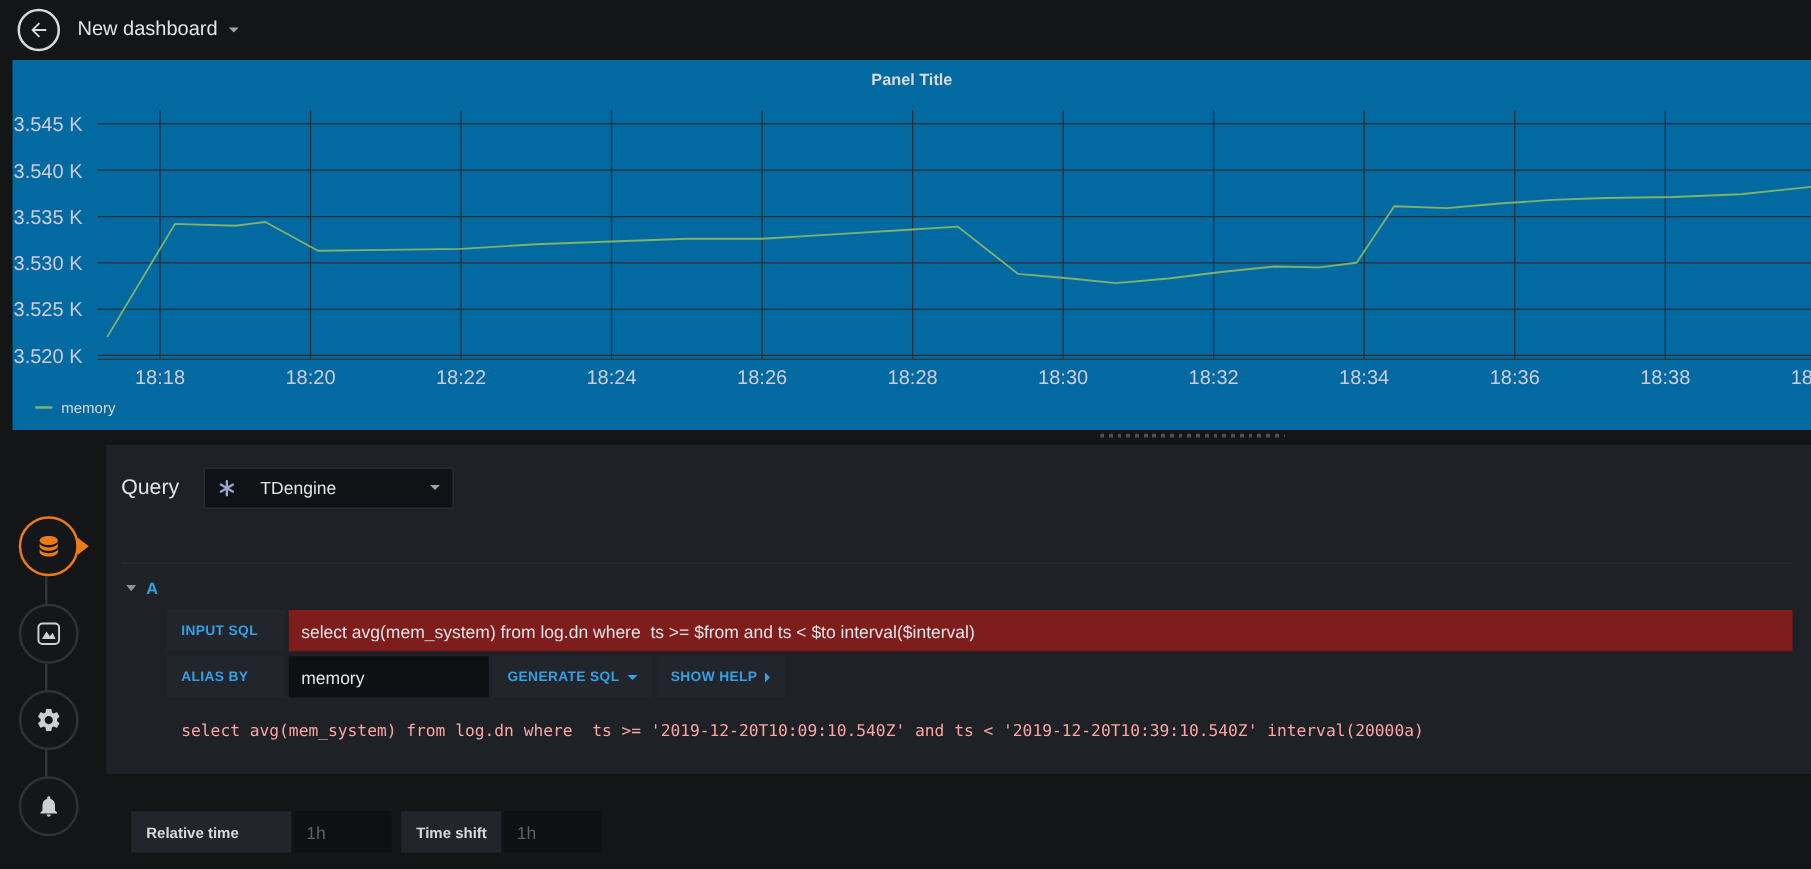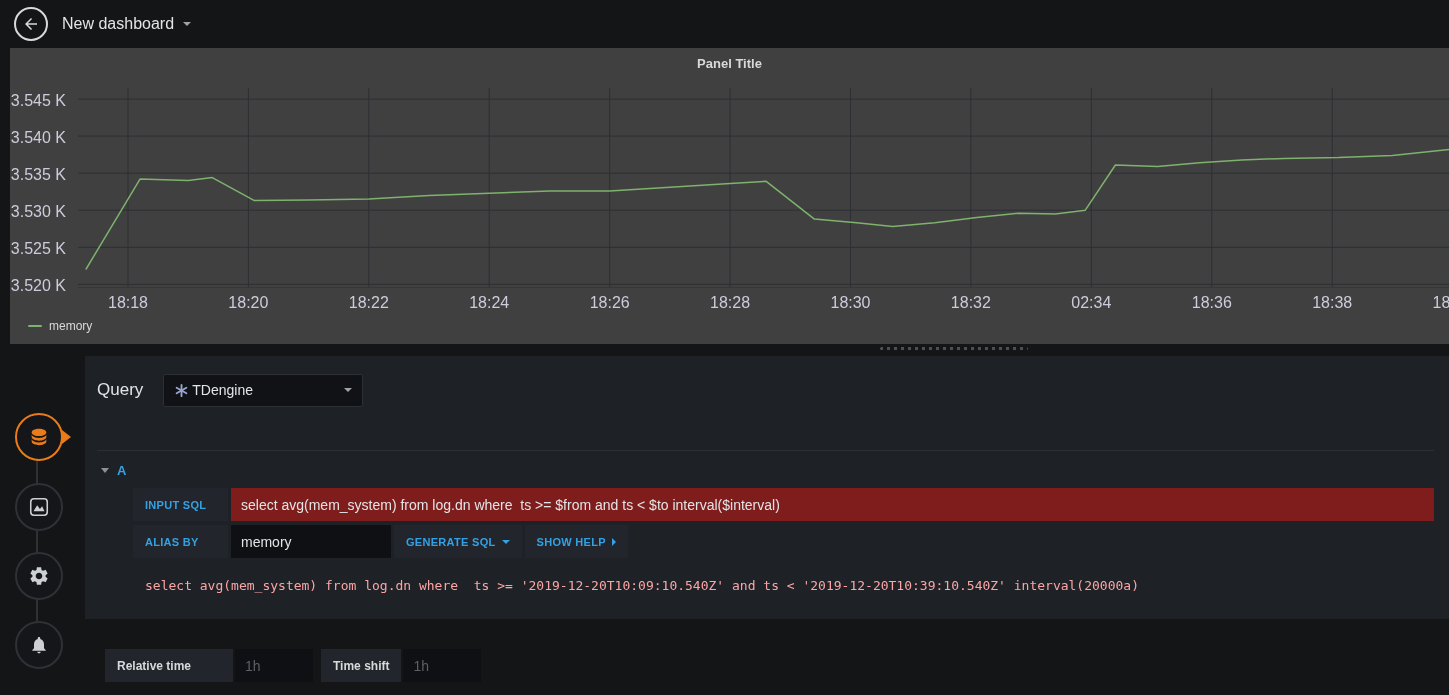--- a/index.html
+++ b/index.html
@@ -7,21 +7,21 @@
   body{background:#131517;font-family:"Liberation Sans",sans-serif;color:#d8d9da;overflow:hidden;position:relative}
 
   
   .topbar{height:48px;display:flex;align-items:center;padding:0 14px;gap:14px}
   .back-btn{width:34px;height:34px;border-radius:50%;border:2px solid #d8d9da;background:transparent;display:flex;align-items:center;justify-content:center;cursor:pointer;flex:none}
   .dash-title{display:flex;align-items:center;gap:9px;cursor:pointer}
   .dash-title-text{font-size:16px;font-weight:500;color:#e3e4e6}
   .caret-down{width:0;height:0;border-left:4px solid transparent;border-right:4px solid transparent;border-top:4px solid #9fa3a8}
 
   
-  .graph-panel{position:relative;margin-left:10px;width:1439px;height:296px;background:#404040;overflow:hidden}
+  .graph-panel{position:relative;margin-left:10px;width:1439px;height:296px;background:#0369a1;overflow:hidden}
   .panel-title{height:30px;display:flex;align-items:center;justify-content:center;font-size:13px;font-weight:700;color:#d8d9da;cursor:pointer}
   .chart{position:relative;height:224px;margin-top:10px}
   .y-axis{position:absolute;left:0;top:0;width:60px;height:200px}
   .ytick{position:absolute;right:4px;font-size:16px;color:#ccccdc;white-space:nowrap}
   .plot{position:absolute;left:68px;right:0;top:0;height:200px}
   .chart-svg{position:absolute;left:0;top:0;width:100%;height:100%}
   .x-labels{position:absolute;left:68px;right:0;top:204px;height:20px;overflow:hidden}
   .xtick{position:absolute;transform:translateX(-50%);font-size:16px;color:#ccccdc;white-space:nowrap;top:2px}
   .legend{display:flex;align-items:center;gap:7px;padding:7px 0 0 18px;font-size:12px;color:#d8d9da}
   .legend-swatch{width:14px;height:2px;border-radius:1px;background:#7eb26d}
@@ -36,21 +36,21 @@
   .rail{position:relative;width:85px;flex:none}
   .rail-line{position:absolute;left:36px;top:81px;width:2px;height:208px;background:#2e3136}
   .tab-circle{position:absolute;left:15px;width:48px;height:48px;border-radius:50%;background:#141619;border:2px solid #2e3136;display:flex;align-items:center;justify-content:center;cursor:pointer}
   .tab-circle.active{border-color:#eb7b18}
   .tab-arrow{position:absolute;left:62px;top:74px;width:0;height:0;border-top:7px solid transparent;border-bottom:7px solid transparent;border-left:9px solid #eb7b18}
 
   .editor{flex:1;display:flex;flex-direction:column;min-width:0}
   .query-panel{background:#1e2126;padding:16px 15px 26px 12px}
   .query-header{display:flex;align-items:center;gap:20px;height:36px}
   .query-title{font-size:17px;font-weight:500;color:#e3e4e6}
-  .ds-picker{width:200px;height:33px;background:#101215;border:1px solid #2c2f35;border-radius:2px;display:flex;align-items:center;padding:0 10px;gap:3px;cursor:pointer}
+  .ds-picker{width:200px;height:33px;background:#101215;border:1px solid #2c2f35;border-radius:2px;display:flex;align-items:center;padding:0 10px;gap:19px;cursor:pointer}
   .ds-name{font-size:14px;color:#e3e4e6;flex:1}
   .divider{height:1px;background:#2c2f35;margin-top:42px}
   .ref-row{display:flex;align-items:center;gap:8px;padding:12px 0 0 4px;cursor:pointer;width:120px}
   .ref-caret{width:0;height:0;border-left:4px solid transparent;border-right:4px solid transparent;border-top:5px solid #8e9196}
   .ref-id{color:#33a2e5;font-weight:700;font-size:13px}
 
   .form{padding-left:36px;margin-top:10px}
   .frow{display:flex;margin-bottom:4px;height:33px}
   .flabel{background:#22252b;color:#33a2e5;font-size:11px;font-weight:700;letter-spacing:.3px;display:flex;align-items:center;padding:0 12px;min-width:95px;margin-right:3px;flex:none}
   input{font-family:"Liberation Sans",sans-serif}
@@ -122,21 +122,21 @@
     </div>
     <div class="x-labels" id="x-labels">
         <div class="xtick" style="left:50.0px">18:18</div>
         <div class="xtick" style="left:170.4px">18:20</div>
         <div class="xtick" style="left:290.8px">18:22</div>
         <div class="xtick" style="left:411.2px">18:24</div>
         <div class="xtick" style="left:531.7px">18:26</div>
         <div class="xtick" style="left:652.1px">18:28</div>
         <div class="xtick" style="left:772.5px">18:30</div>
         <div class="xtick" style="left:892.9px">18:32</div>
-        <div class="xtick" style="left:1013.3px">02:34</div>
+        <div class="xtick" style="left:1013.3px">18:34</div>
         <div class="xtick" style="left:1133.8px">18:36</div>
         <div class="xtick" style="left:1254.2px">18:38</div>
         <div class="xtick" style="left:1374.6px">18:40</div>
       </div>
   </div>
   <div class="legend">
     <span class="legend-swatch" id="legend-swatch" style="background: rgb(126, 178, 109);"></span>
     <span class="legend-label">memory</span>
   </div>
 </div>

